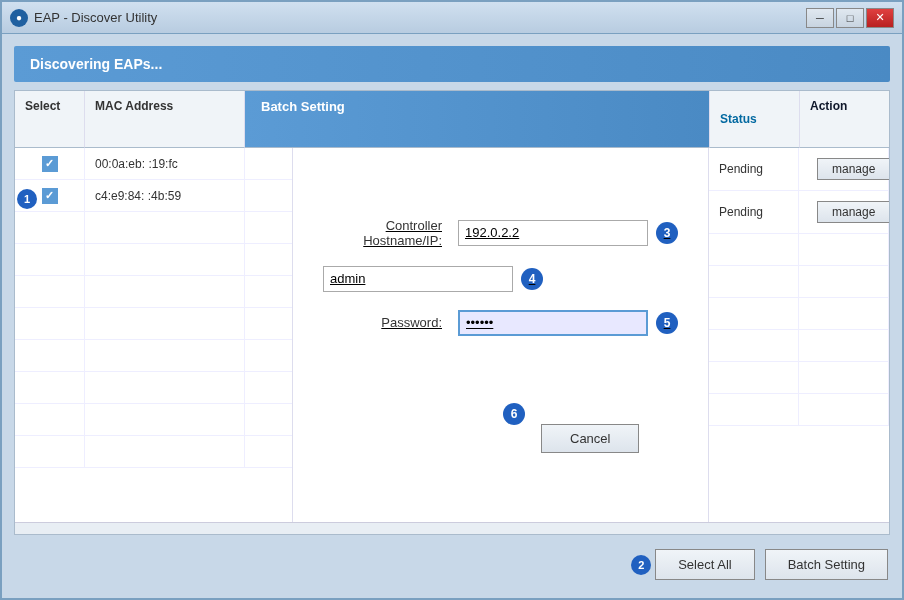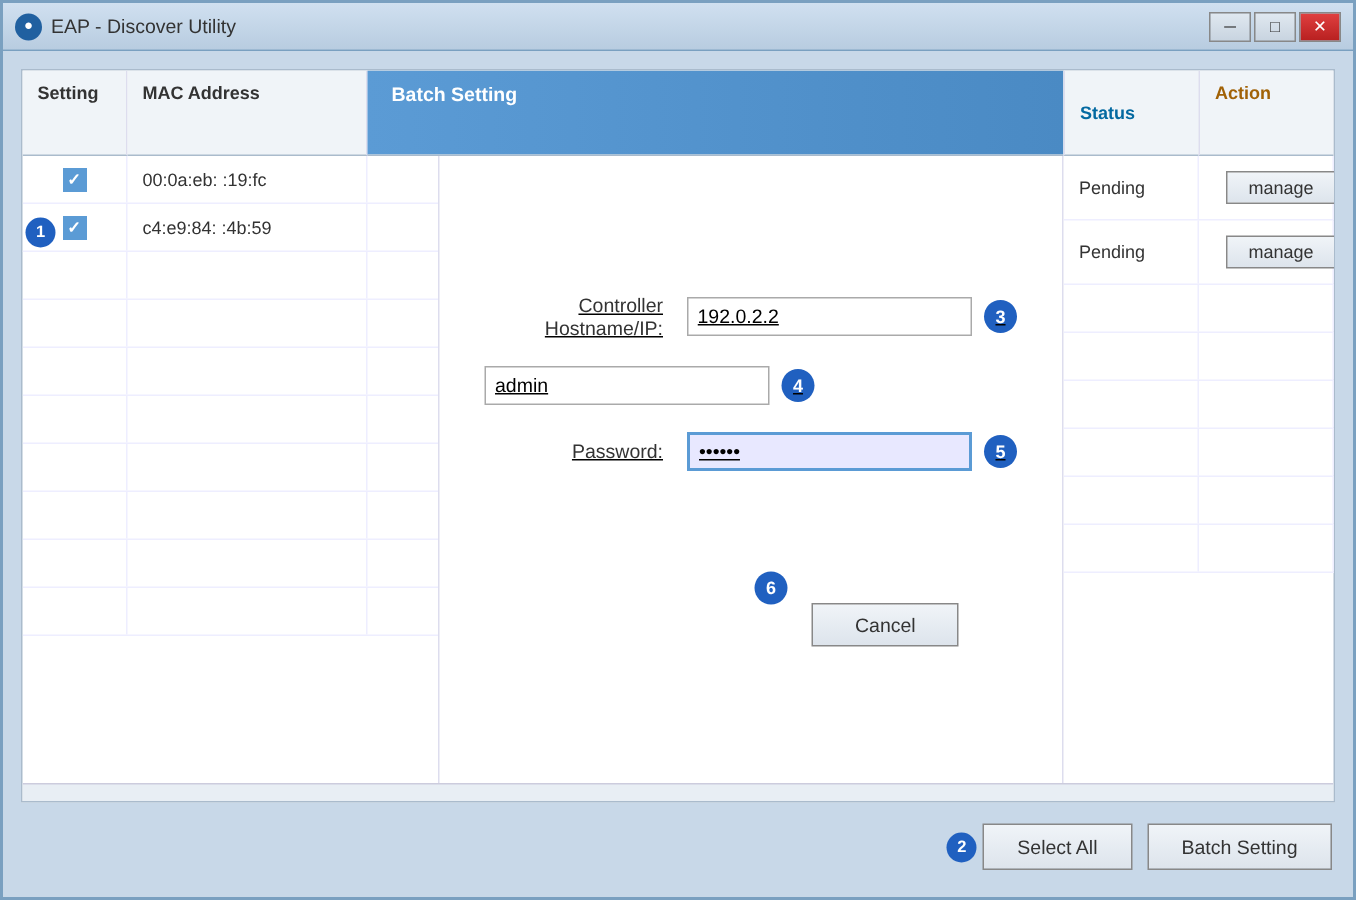--- a/index.html
+++ b/index.html
@@ -257,29 +257,30 @@
     </div>
     <div class="title-bar-buttons">
       <button class="tb-btn">─</button>
       <button class="tb-btn">□</button>
       <button class="tb-btn close">✕</button>
     </div>
   </div>
 
   <div class="main-content">
 
+    <div class="discovering-bar">Discovering EAPs...</div>
 
     <div class="table-area">
 
       <div style="display:flex; flex-shrink:0;">
-        <div style="width:70px; padding:8px 10px; font-weight:600; color:#333; border-right:1px solid #dde; background:#f0f4f8; font-size:12px; border-bottom:1px solid #aabbcc;">Setting</div>
+        <div style="width:70px; padding:8px 10px; font-weight:600; color:#333; border-right:1px solid #dde; background:#f0f4f8; font-size:12px; border-bottom:1px solid #aabbcc;">Select</div>
         <div style="width:160px; padding:8px 10px; font-weight:600; color:#333; border-right:1px solid #dde; background:#f0f4f8; font-size:12px; border-bottom:1px solid #aabbcc;">MAC Address</div>
         <div style="flex:1; padding:8px 16px; font-weight:600; color:white; background:linear-gradient(to right,#5b9bd5,#4a8ac4); font-size:13px; border-bottom:1px solid #aabbcc;">Batch Setting</div>
         <div style="width:90px; padding:21px 10px; font-weight:600; color:#0369a1; border-left:1px solid #dde; background:#f0f4f8; font-size:12px; border-bottom:1px solid #aabbcc;">Status</div>
-        <div style="width:90px; padding:8px 10px; font-weight:600; color:#a16207; border-left:1px solid #dde; background:#f0f4f8; font-size:12px; border-bottom:1px solid #aabbcc;">Action</div>
+        <div style="width:90px; padding:8px 10px; font-weight:600; color:#0f172a; border-left:1px solid #dde; background:#f0f4f8; font-size:12px; border-bottom:1px solid #aabbcc;">Action</div>
       </div>
 
       <div style="flex:1; display:flex; overflow:hidden;">
 
         <div style="width:278px; flex-shrink:0; border-right:1px solid #dde; overflow-y:hidden;">
 
           <div class="table-row">
             <div class="td-cell checkbox-cell">
               <div class="custom-checkbox checked"></div>
             </div>

